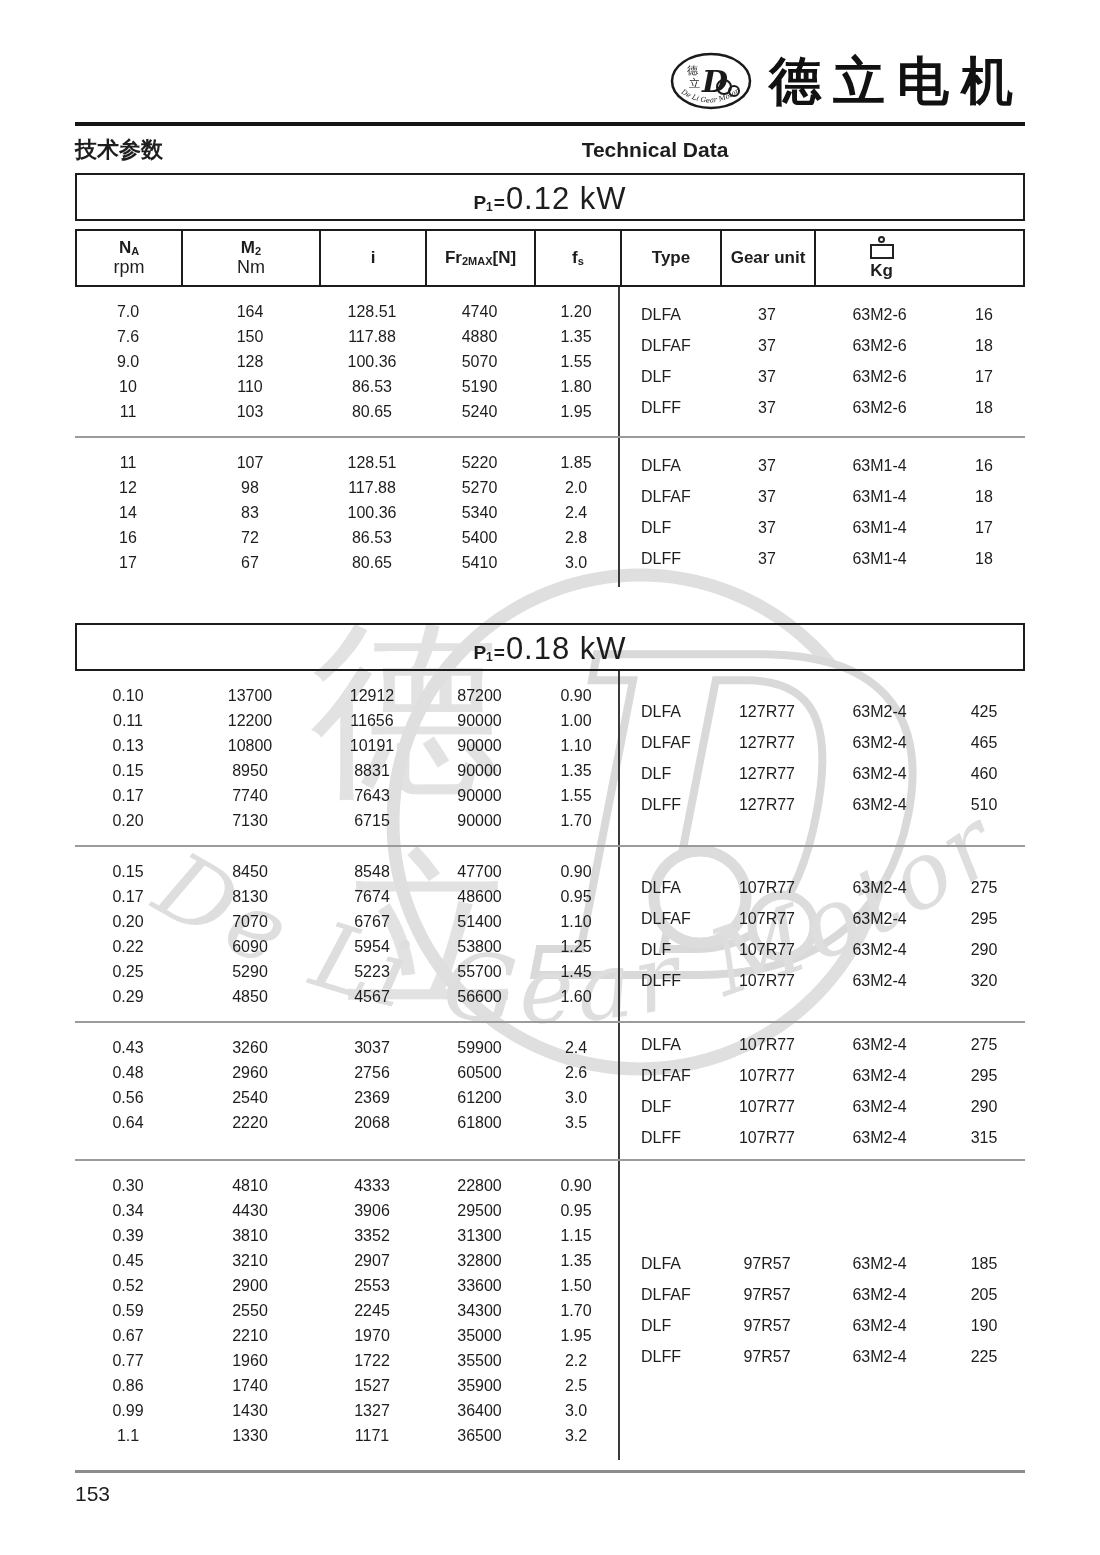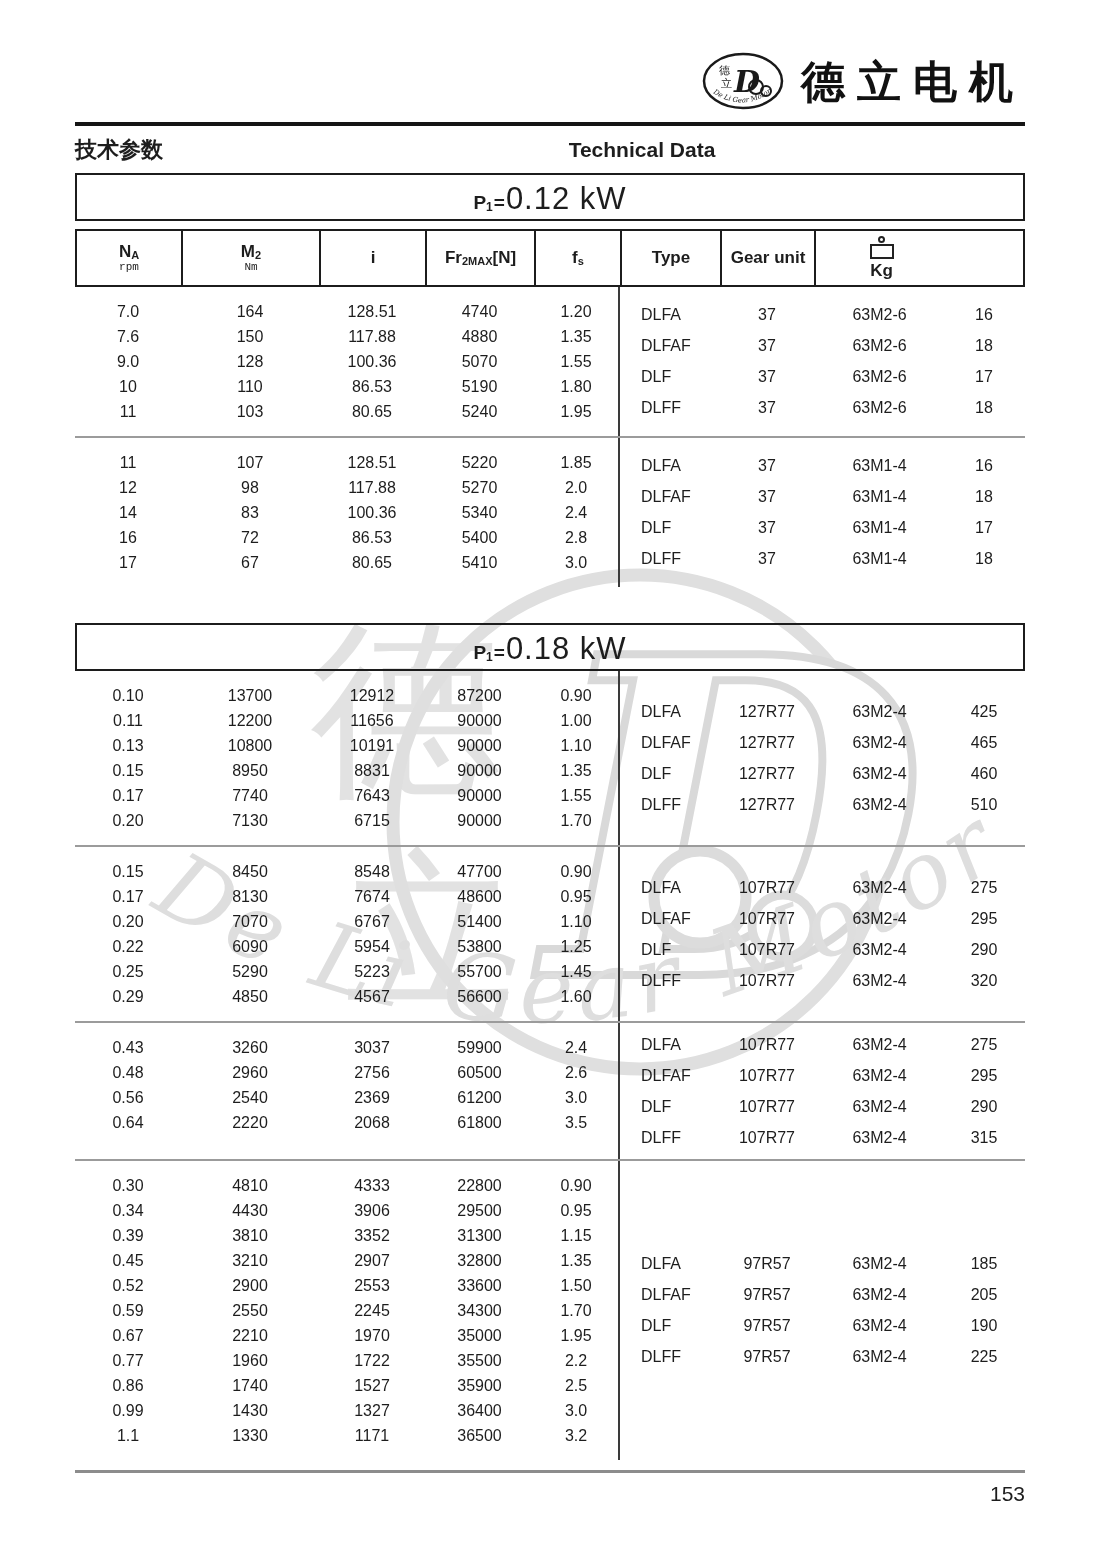--- a/index.html
+++ b/index.html
@@ -3,63 +3,63 @@
 <meta charset="utf-8">
 <style>
   html,body{margin:0;padding:0;background:#ffffff;}
   .page{position:relative;width:1100px;height:1555px;overflow:hidden;background:#fff;
         font-family:"Liberation Sans","DejaVu Sans",sans-serif;color:#1d1d1d;}
   .wm{position:absolute;inset:0;z-index:0;pointer-events:none;}
   .content{position:relative;z-index:1;padding:0 75px;}
 
   
   .brand-row{display:flex;justify-content:flex-end;align-items:center;gap:16px;padding-top:44px;height:76px;}
-  .brand-name{font-family:"DejaVu Serif","Liberation Serif",serif;font-weight:bold;font-size:44px;
+  .brand-name{font-family:"DejaVu Serif","Liberation Serif",serif;font-weight:bold;font-size:52px;
               letter-spacing:12px;color:#111;white-space:nowrap;text-align:right;}
   .top-rule{border-top:4px solid #151515;margin-top:2px;}
   .section-row{display:grid;grid-template-columns:1fr auto 1fr;align-items:center;margin:9px 0 8px;height:30px;}
   .sec-cn{font-size:22px;font-weight:bold;justify-self:start;font-family:"DejaVu Sans",sans-serif;}
-  .sec-en{font-size:21px;font-weight:bold;position:relative;left:92px;}
+  .sec-en{font-size:21px;font-weight:bold;position:relative;left:105px;}
 
   
   .title-box{height:48px;border:2px solid #1c1c1c;display:flex;align-items:baseline;justify-content:center;
              margin-top:6px;background:transparent;padding-top:6px;box-sizing:border-box;}
   .sec1 .title-box{margin-top:36px;}
   .tb-pre{font-size:19px;font-weight:bold;}
   .tb-sub{font-size:12px;font-weight:bold;position:relative;top:2px;}
   .tb-eq{font-size:19px;font-weight:bold;margin:0 1px;}
   .tb-val{font-size:31px;font-weight:normal;letter-spacing:1px;}
 
   
   .colhead{display:grid;grid-template-columns:106px 138px 106px 109px 86px 100px 94px 131px 76px;
            border:2px solid #1c1c1c;margin-top:8px;height:58px;box-sizing:border-box;}
   .hcell{border-right:2px solid #1c1c1c;display:flex;flex-direction:column;align-items:center;justify-content:center;gap:1px;}
   .hcell:last-child{border-right:none;}
   .hmain{font-weight:bold;font-size:17px;line-height:1.05;}
   .hsub{font-size:11px;font-weight:bold;position:relative;top:2px;}
   .hafter{font-size:17px;font-weight:bold;}
-  .hunit{font-size:11px;line-height:1.05;font-family:Liberation Mono, monospace;}
+  .hunit{font-size:18px;line-height:1.05;}
   .wi{display:flex;flex-direction:column;align-items:center;margin-bottom:2px;}
   .wi-knob{width:7px;height:7px;border:2px solid #222;border-radius:50%;box-sizing:border-box;}
   .wi-body{width:24px;height:15px;border:2px solid #222;margin-top:1px;box-sizing:border-box;}
 
   
   .block{display:flex;}
   .block + .block{border-top:2px solid #9b9b9b;}
   .block-left{width:545px;border-right:2px solid #3a3a3a;padding:12px 0;box-sizing:border-box;}
   .lrow{display:grid;grid-template-columns:106px 138px 106px 109px 84px;height:25px;align-items:center;}
   .lcell{text-align:center;font-size:16px;}
   .block-right{width:403px;display:flex;flex-direction:column;justify-content:center;padding:6px 0;box-sizing:border-box;}
   .rrow{display:grid;grid-template-columns:100px 94px 131px 78px;flex:0 1 31px;min-height:0;align-items:center;}
   .rcell{font-size:16px;text-align:center;}
   .rcell.type{text-align:left;padding-left:21px;}
 
   
   .footer-rule{border-top:3px solid #8c8c8c;margin-top:10px;}
-  .page-number{text-align:right;font-size:21px;margin-top:9px;}
+  .page-number{text-align:left;font-size:21px;margin-top:9px;}
 </style>
 </head>
 <body>
 
 <div class="page">
 
   <svg class="wm" viewBox="0 0 1100 1555" aria-hidden="true">
     <text x="310" y="775" font-size="190" fill="#e2e2e2" font-family="'DejaVu Sans',sans-serif">德</text>
     <text x="345" y="990" font-size="170" fill="#e2e2e2" font-family="'DejaVu Sans',sans-serif">立</text>
     <circle cx="640" cy="822" r="247" fill="none" stroke="#dfdfdf" stroke-width="13"></circle>

